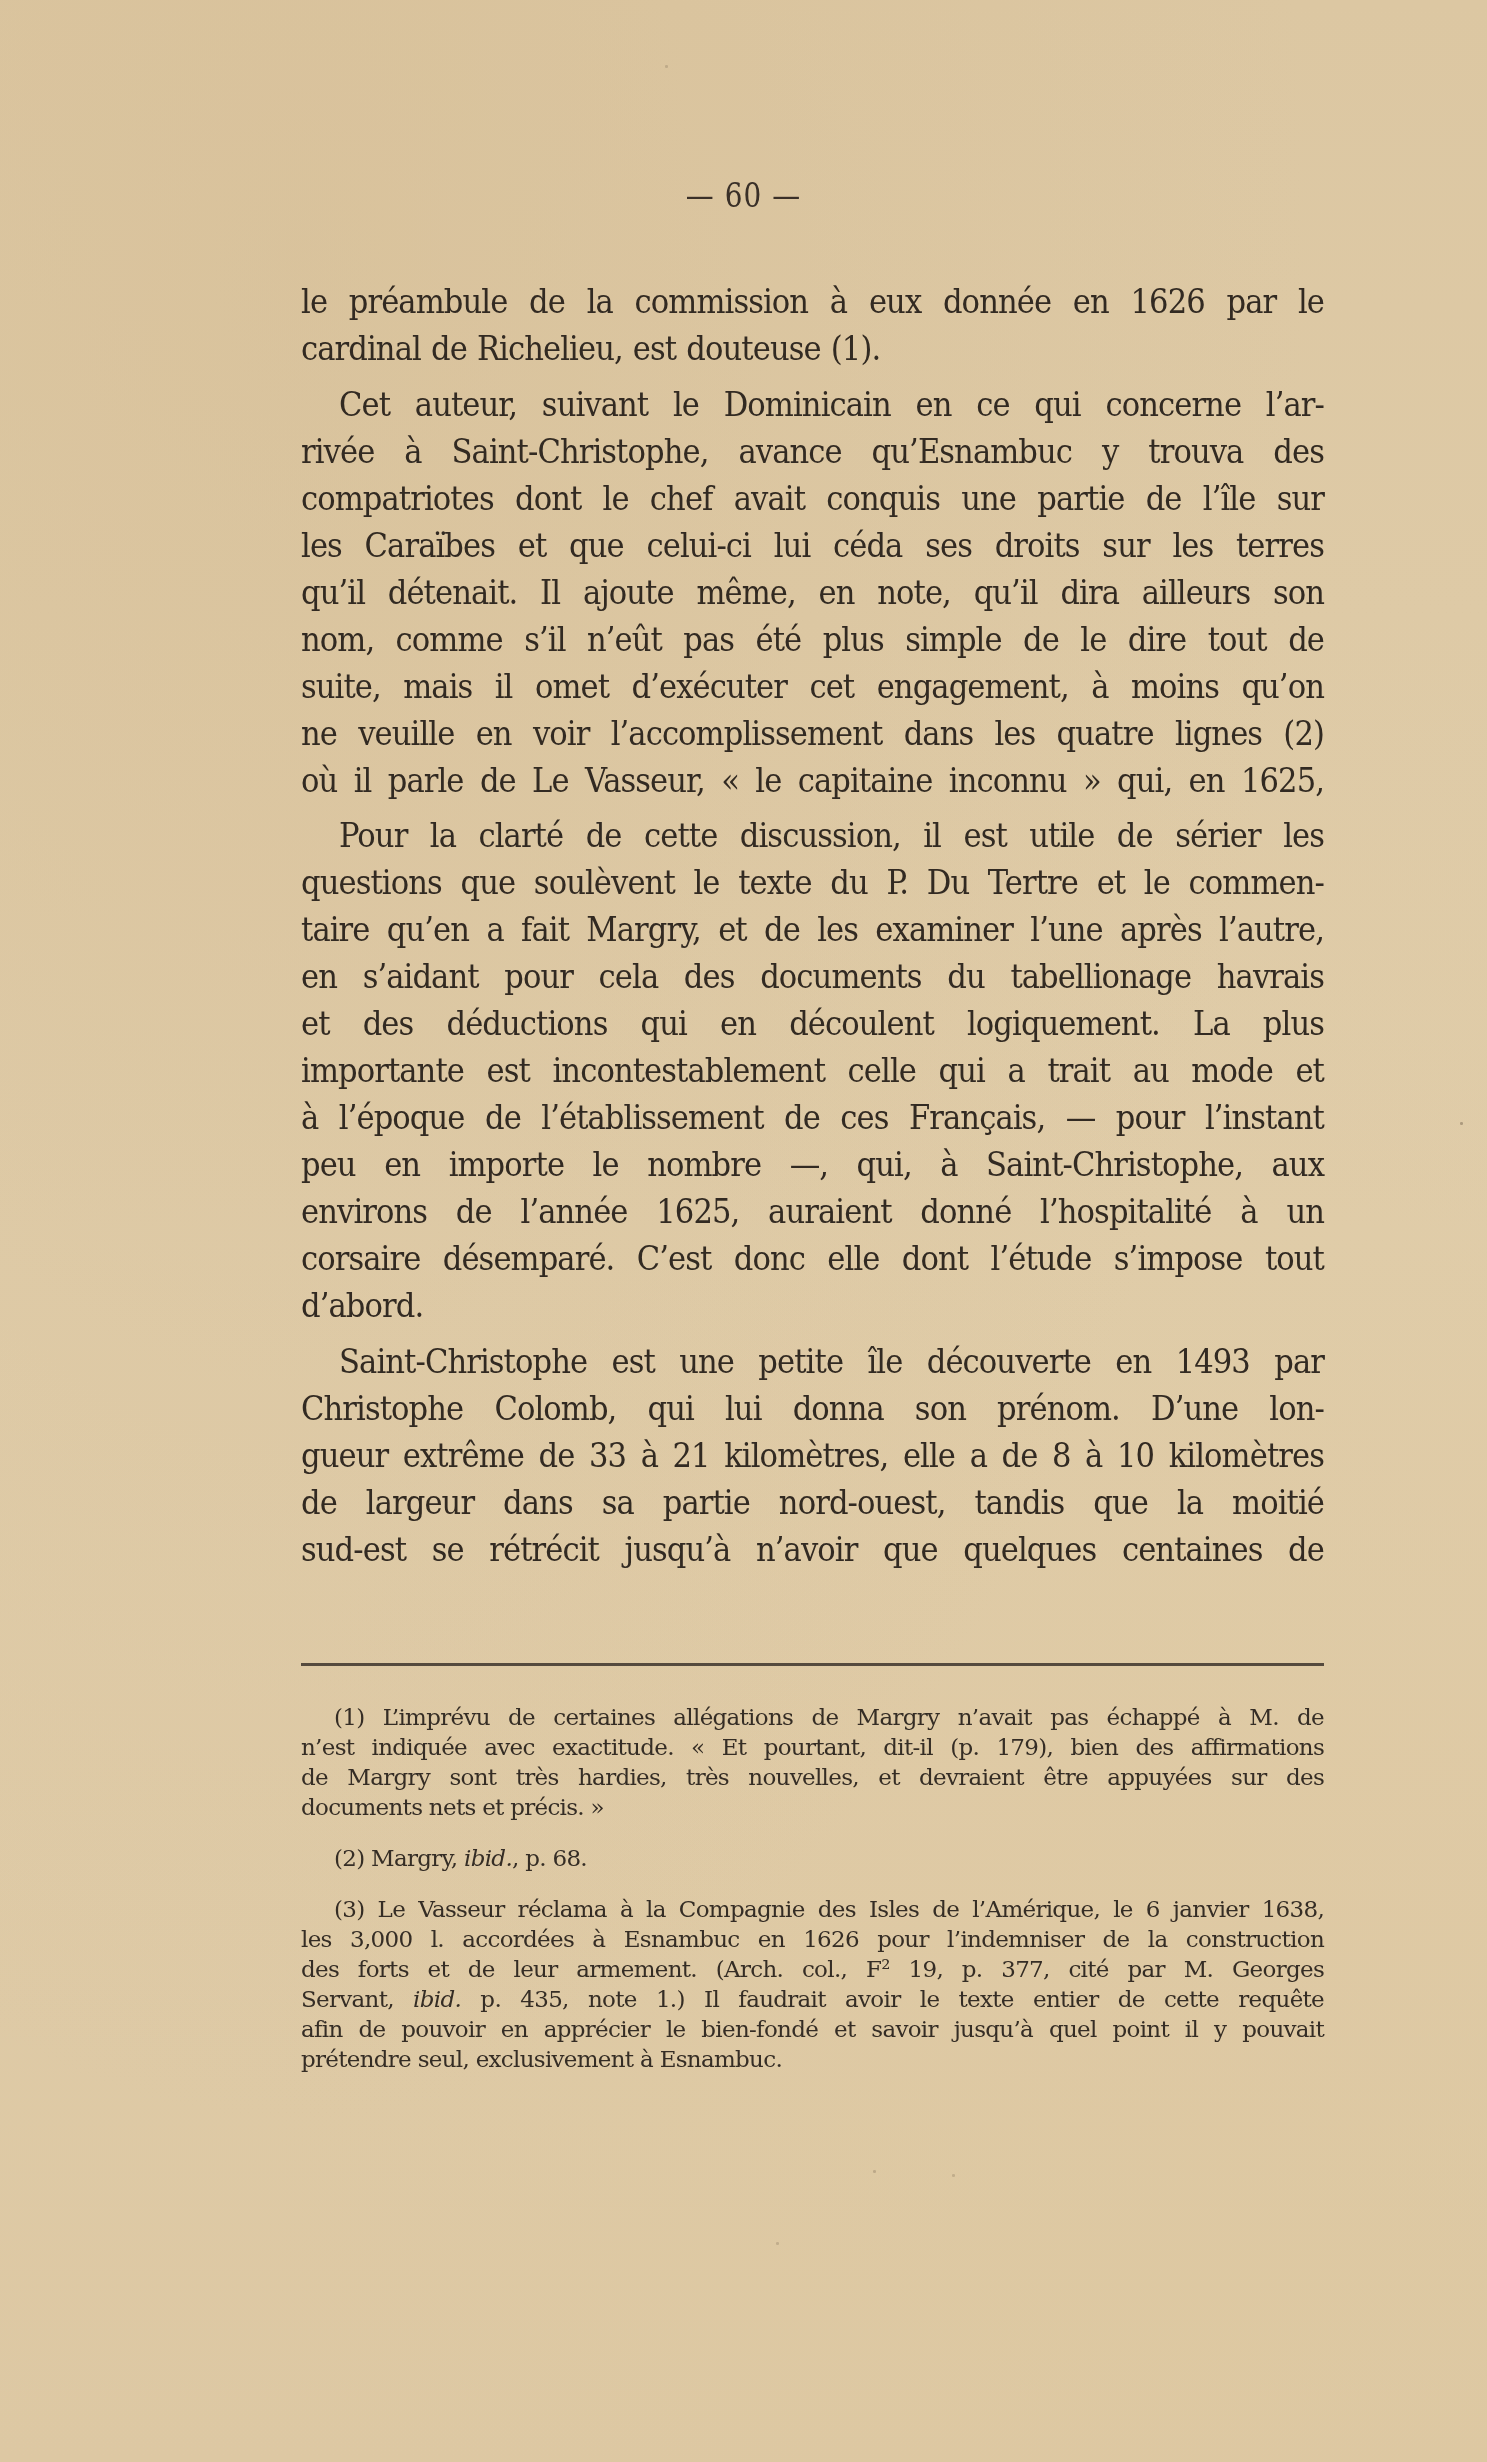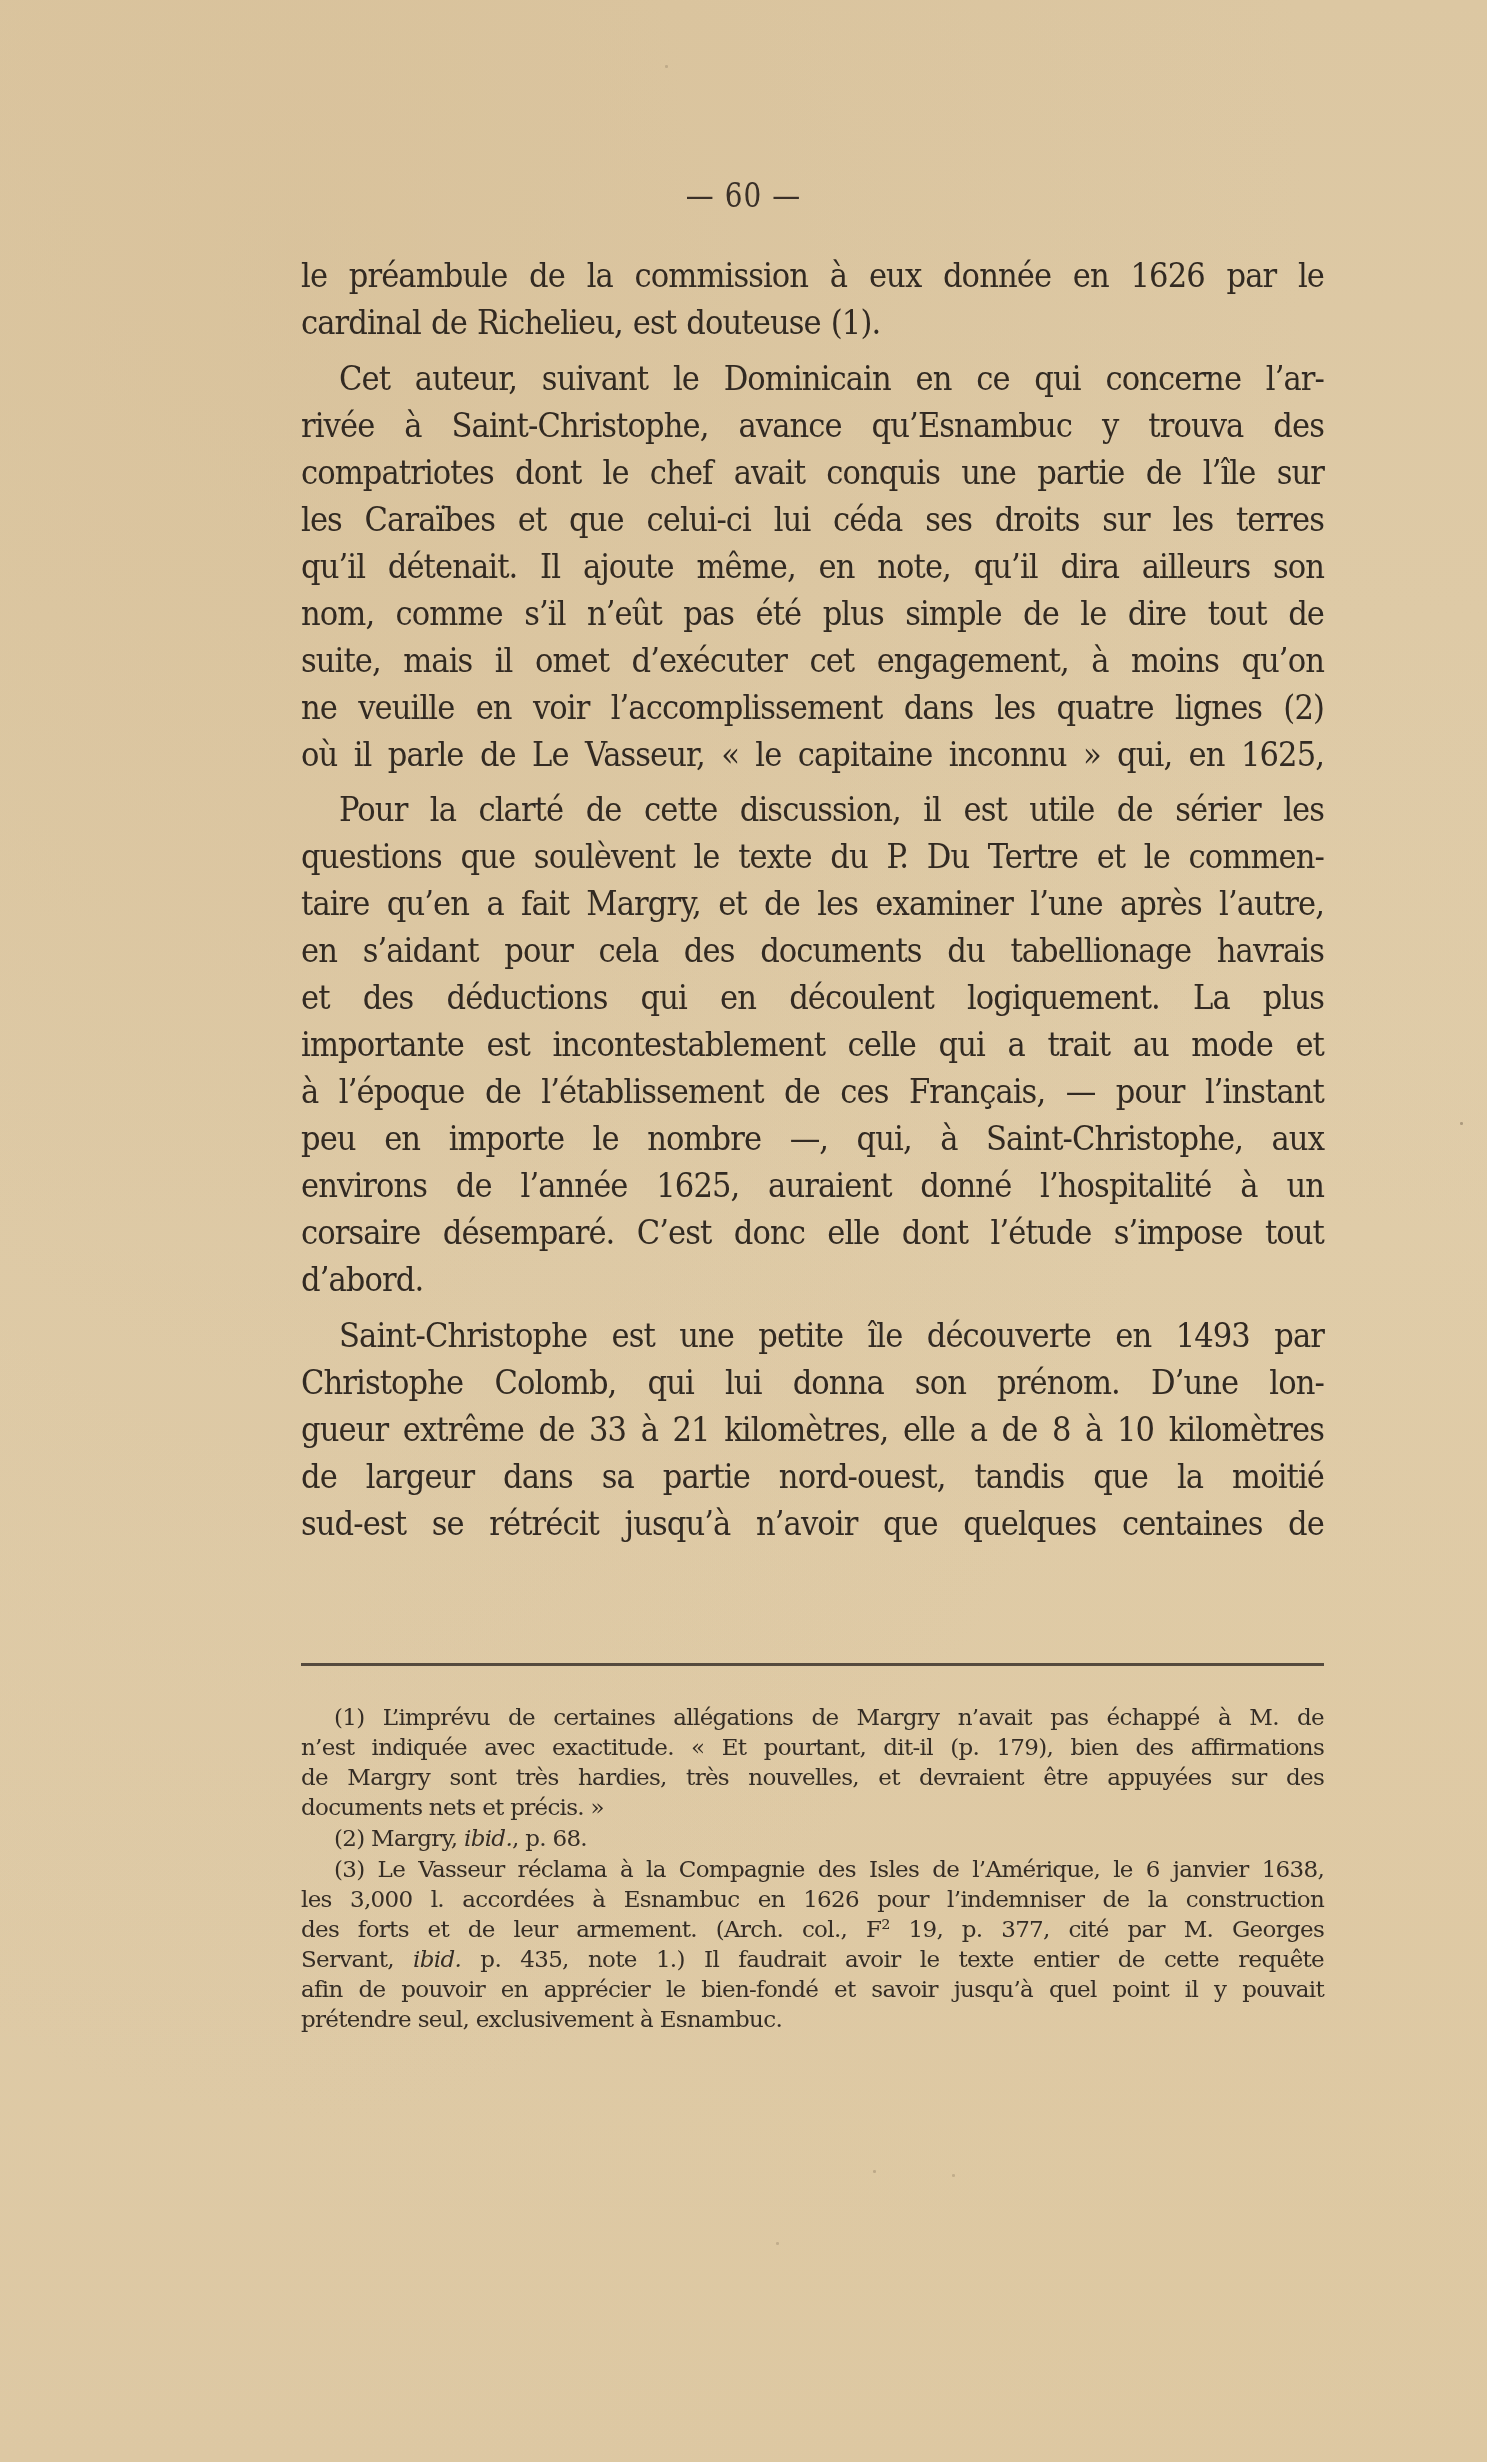--- a/index.html
+++ b/index.html
@@ -32,21 +32,21 @@
       width: 100%;
       text-align: center;
       font-size: 34px;
       letter-spacing: 1.3px;
       color: #3a3028;
       transform: scaleX(0.82);
     }
     .body-text {
       position: absolute;
       left: 301px;
-      top: 252px;
+      top: 278px;
       width: 1023px;
       font-size: 34px;
       line-height: 47px;
       text-align: justify;
       color: #322a22;
     }
     .body-text p {
       margin: 0;
       text-align: justify;
       text-align-last: left;
@@ -82,21 +82,21 @@
     .footnotes {
       position: absolute;
       left: 301px;
       top: 1702px;
       width: 1023px;
       font-size: 23px;
       line-height: 30px;
       color: #352d25;
     }
     .footnote + .footnote {
-      margin-top: 1px;
+      margin-top: 21px;
     }
     .fline {
       display: block;
       white-space: nowrap;
       text-align: justify;
       text-align-last: justify;
       letter-spacing: -0.7px;
     }
     .fline.last {
       text-align-last: left;

